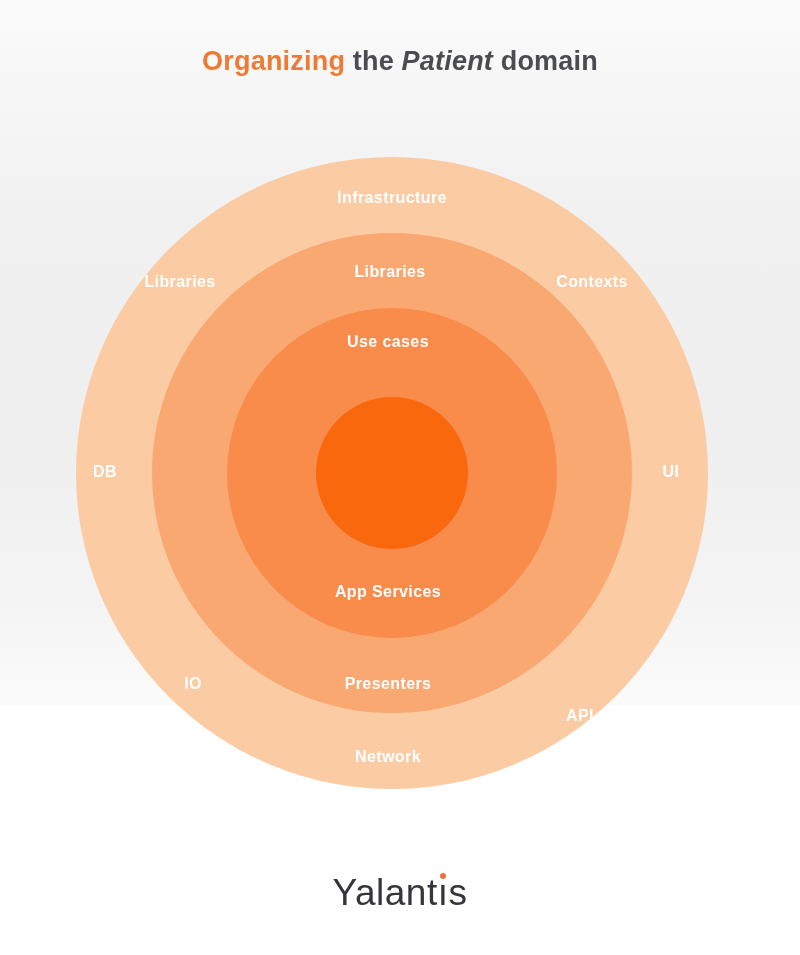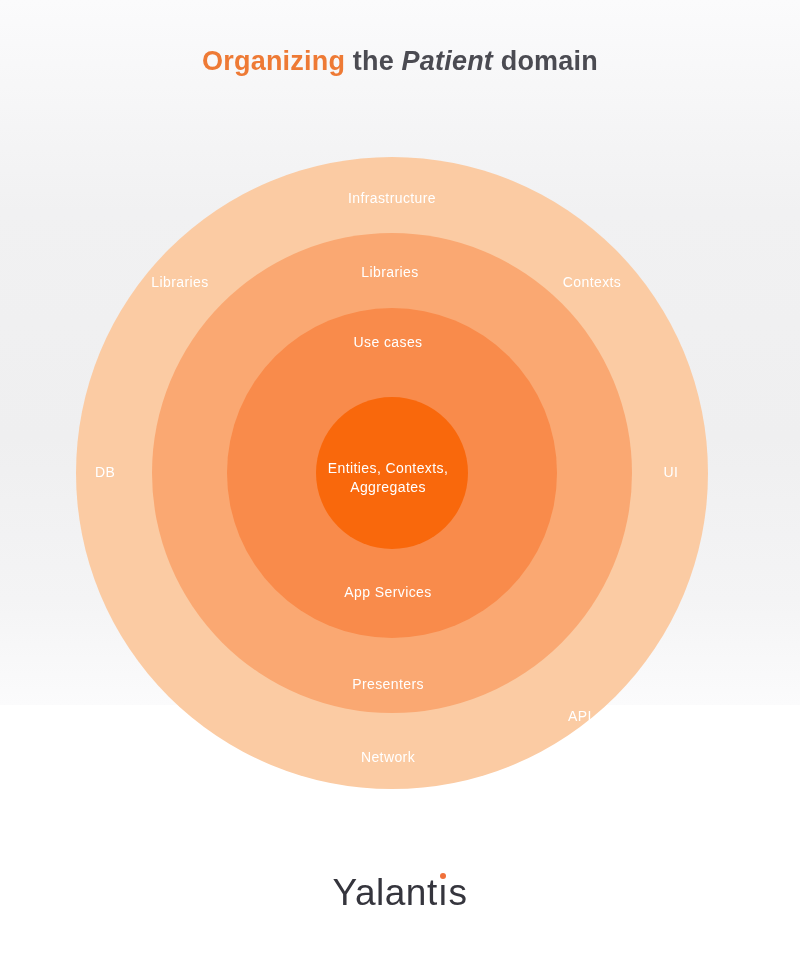--- a/index.html
+++ b/index.html
@@ -38,22 +38,22 @@
   .circle-outer  { width: 632px; height: 632px; left: 76px;  top: 157px; }
   .circle-ring2  { width: 480px; height: 480px; left: 152px; top: 233px; }
   .circle-ring3  { width: 330px; height: 330px; left: 227px; top: 308px; }
   .circle-core   { width: 152px; height: 152px; left: 316px; top: 397px; }
 
   
   .ring-label {
     position: absolute;
     transform: translate(-50%, -50%);
     color: #ffffff;
-    font-size: 14px;
-    font-weight: 400;
+    font-size: 16px;
+    font-weight: 700;
     letter-spacing: 0.4px;
     white-space: nowrap;
     text-align: center;
   }
   .core-label {
     line-height: 19px;
     white-space: normal;
     width: 180px;
   }
 
@@ -91,32 +91,28 @@
   <div class="circle circle-outer" style="background: rgb(251, 203, 163);"></div>
   <div class="circle circle-ring2" style="background: rgb(250, 168, 114);"></div>
   <div class="circle circle-ring3" style="background: rgb(249, 139, 75);"></div>
   <div class="circle circle-core" style="background: rgb(249, 104, 12);"></div>
 
   <span class="ring-label" style="left:392px; top:198px;">Infrastructure</span>
   <span class="ring-label" style="left:180px; top:282px;">Libraries</span>
   <span class="ring-label" style="left:592px; top:282px;">Contexts</span>
   <span class="ring-label" style="left:105px; top:472px;">DB</span>
   <span class="ring-label" style="left:671px; top:472px;">UI</span>
-  <span class="ring-label" style="left:193px; top:684px;margin-top:46px;">IO</span>
+  <span class="ring-label" style="left:193px; top:684px;">IO</span>
   <span class="ring-label" style="left:580px; top:684px;margin-top:32px;">API</span>
   <span class="ring-label" style="left:388px; top:757px;">Network</span>
 
   <span class="ring-label" style="left:390px; top:272px;">Libraries</span>
   <span class="ring-label" style="left:388px; top:684px;">Presenters</span>
 
   <span class="ring-label" style="left:388px; top:342px;">Use cases</span>
   <span class="ring-label" style="left:388px; top:592px;">App Services</span>
 
-  <span class="ring-label core-label" style="left:388px; top:478px;">
-    <span>Entities, Contexts,</span><br>
-    <span>Aggregates</span>
-  </span>
 
   <div class="logo">
     <span>Yalant</span><span class="logo-i"><span>ı</span><span class="tittle"></span></span><span>s</span>
   </div>
 
 </div>
 
 </body></html>

